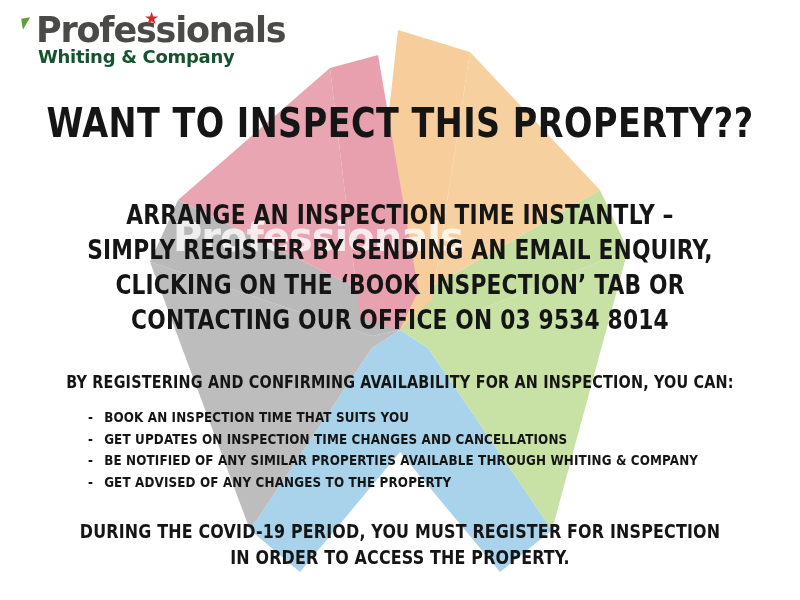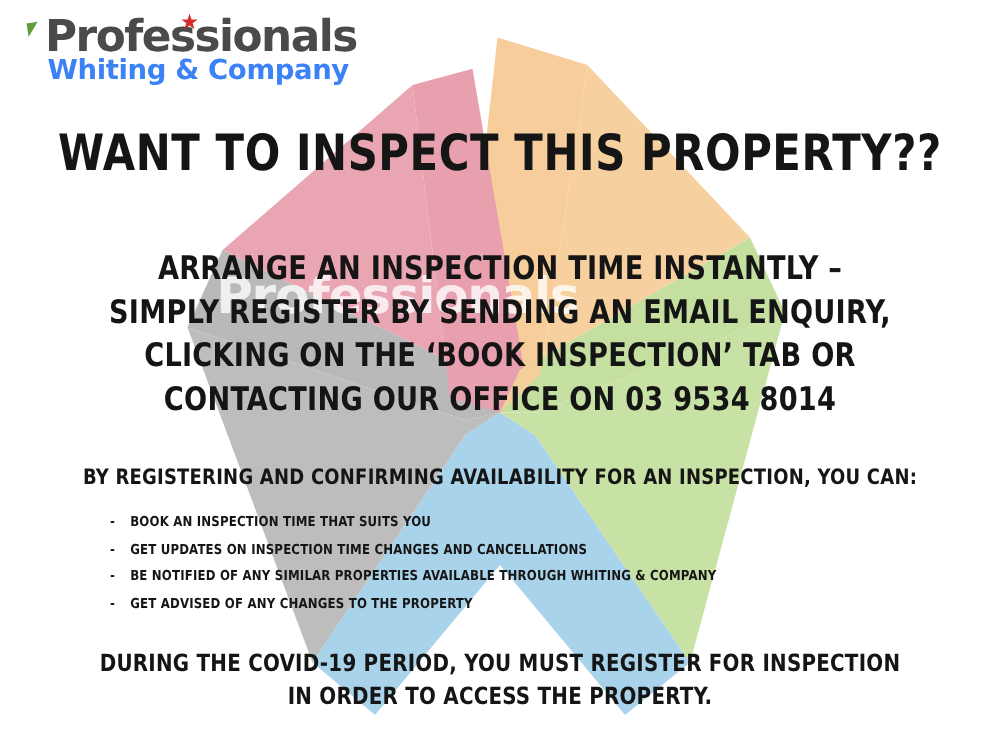--- a/index.html
+++ b/index.html
@@ -82,24 +82,24 @@
     position: absolute;
     left: 122px;
     top: -2px;
     color: #d32a2a;
     font-size: 17px;
     line-height: 17px;
   }
   #logo-sub {
     font-family: "DejaVu Sans", "Liberation Sans", sans-serif;
     font-weight: bold;
-    font-size: 22px;
+    font-size: 18px;
     line-height: 23px;
     letter-spacing: -0.3px;
-    color: #3b82f6;
+    color: #14532d;
     white-space: nowrap;
     padding-left: 16px;
     margin-top: -3px;
   }
 
   
   #content {
     position: relative;
     z-index: 4;
     width: 800px;
@@ -147,21 +147,21 @@
     line-height: 22px;
     letter-spacing: 0.2px;
     transform: scaleX(0.94);
     transform-origin: center top;
   }
 
   #bullets {
     left: 88px;
     top: 407px;
     width: 660px;
-    font-size: 11px;
+    font-size: 14px;
     line-height: 21.5px;
     letter-spacing: 0.15px;
   }
   #bullets .bullet-row {
     display: block;
     white-space: nowrap;
     transform: scaleX(0.95);
     transform-origin: left top;
   }
   #bullets .dash {

